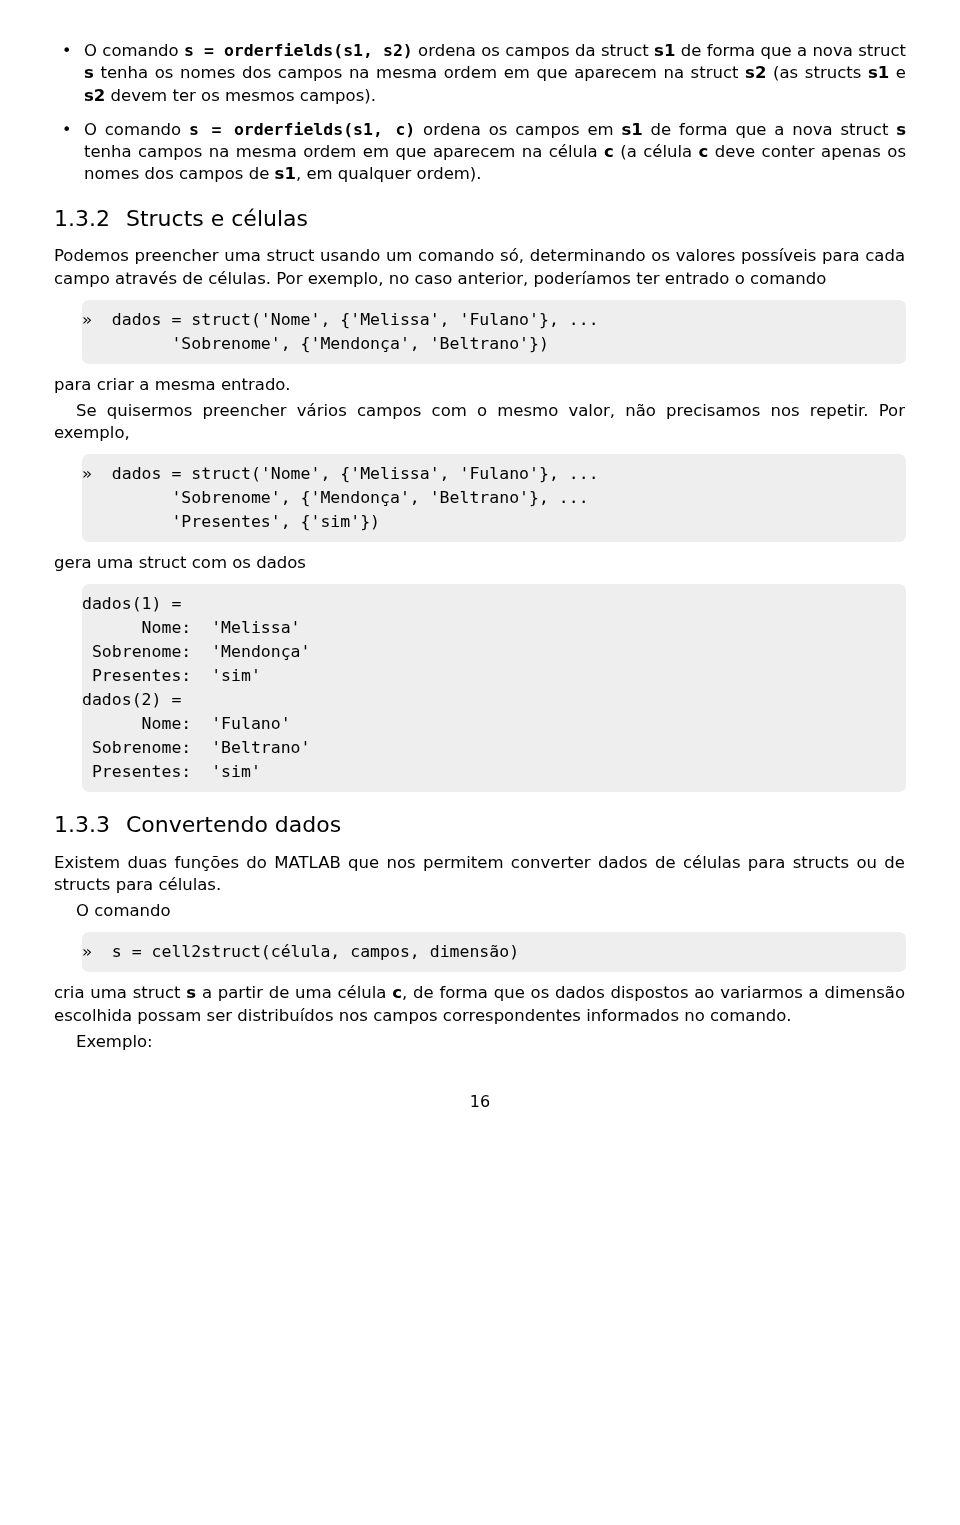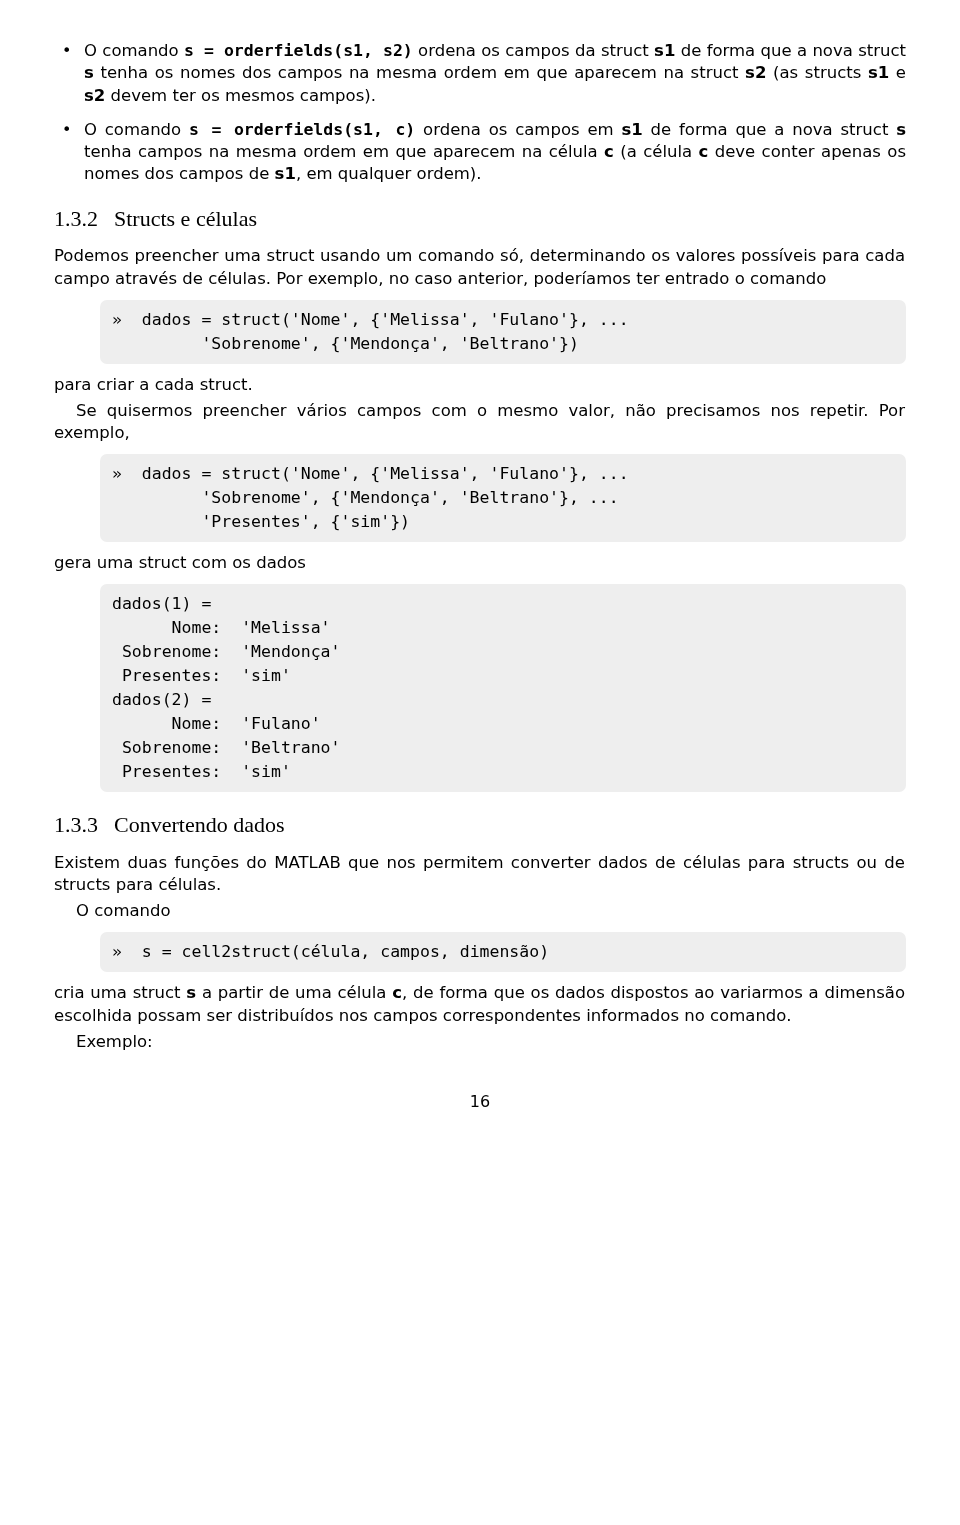--- a/index.html
+++ b/index.html
@@ -31,37 +31,36 @@
     font-size: 16px;
   }
   .code-inline {
     font-family: "DejaVu Sans Mono", "Consolas", monospace;
   }
   .bold { font-weight: bold; }
   h2.section {
     font-size: 22px;
     font-weight: 400;
     margin: 18px 0 12px 0;
-    font-family: Liberation Serif, serif;
   }
   h2.section .secnum { margin-right: 16px; }
   p.body {
     margin: 0 1px 4px 0;
     text-align: justify;
   }
   p.indent {
     text-indent: 22px;
   }
   .codeblock {
     background: #eeeeee;
     border-radius: 7px;
     font-family: "DejaVu Sans Mono", "Consolas", monospace;
     white-space: pre;
-    padding: 8px 14px 8px 12px;
-    margin: 10px 0 10px 46px;
+    padding: 8px 14px 8px 0;
+    margin: 10px 0 10px 28px;
     font-size: 16.5px;
     line-height: 1.45;
   }
   .codeblock .italic { }
   .pagenum {
     text-align: center;
     font-size: 16px;
     margin-top: 38px;
   }
 </style>
@@ -79,21 +78,21 @@
 
 <h2 class="section">
   <span class="secnum">1.3.2</span><span>Structs e células</span>
 </h2>
 
 <p class="body">Podemos preencher uma struct usando um comando só, determinando os valores possíveis para cada campo através de células. Por exemplo, no caso anterior, poderíamos ter entrado o comando</p>
 
 <div class="codeblock">»  dados = struct('Nome', {'Melissa', 'Fulano'}, ...
          'Sobrenome', {'Mendonça', 'Beltrano'})</div>
 
-<p class="body">para criar a cada struct.</p>
+<p class="body">para criar a mesma entrado.</p>
 <p class="body indent">Se quisermos preencher vários campos com o mesmo valor, não precisamos nos repetir. Por exemplo,</p>
 
 <div class="codeblock">»  dados = struct('Nome', {'Melissa', 'Fulano'}, ...
          'Sobrenome', {'Mendonça', 'Beltrano'}, ...
          'Presentes', {'sim'})</div>
 
 <p class="body">gera uma struct com os dados</p>
 
 <div class="codeblock">dados(1) =
       Nome:  'Melissa'

